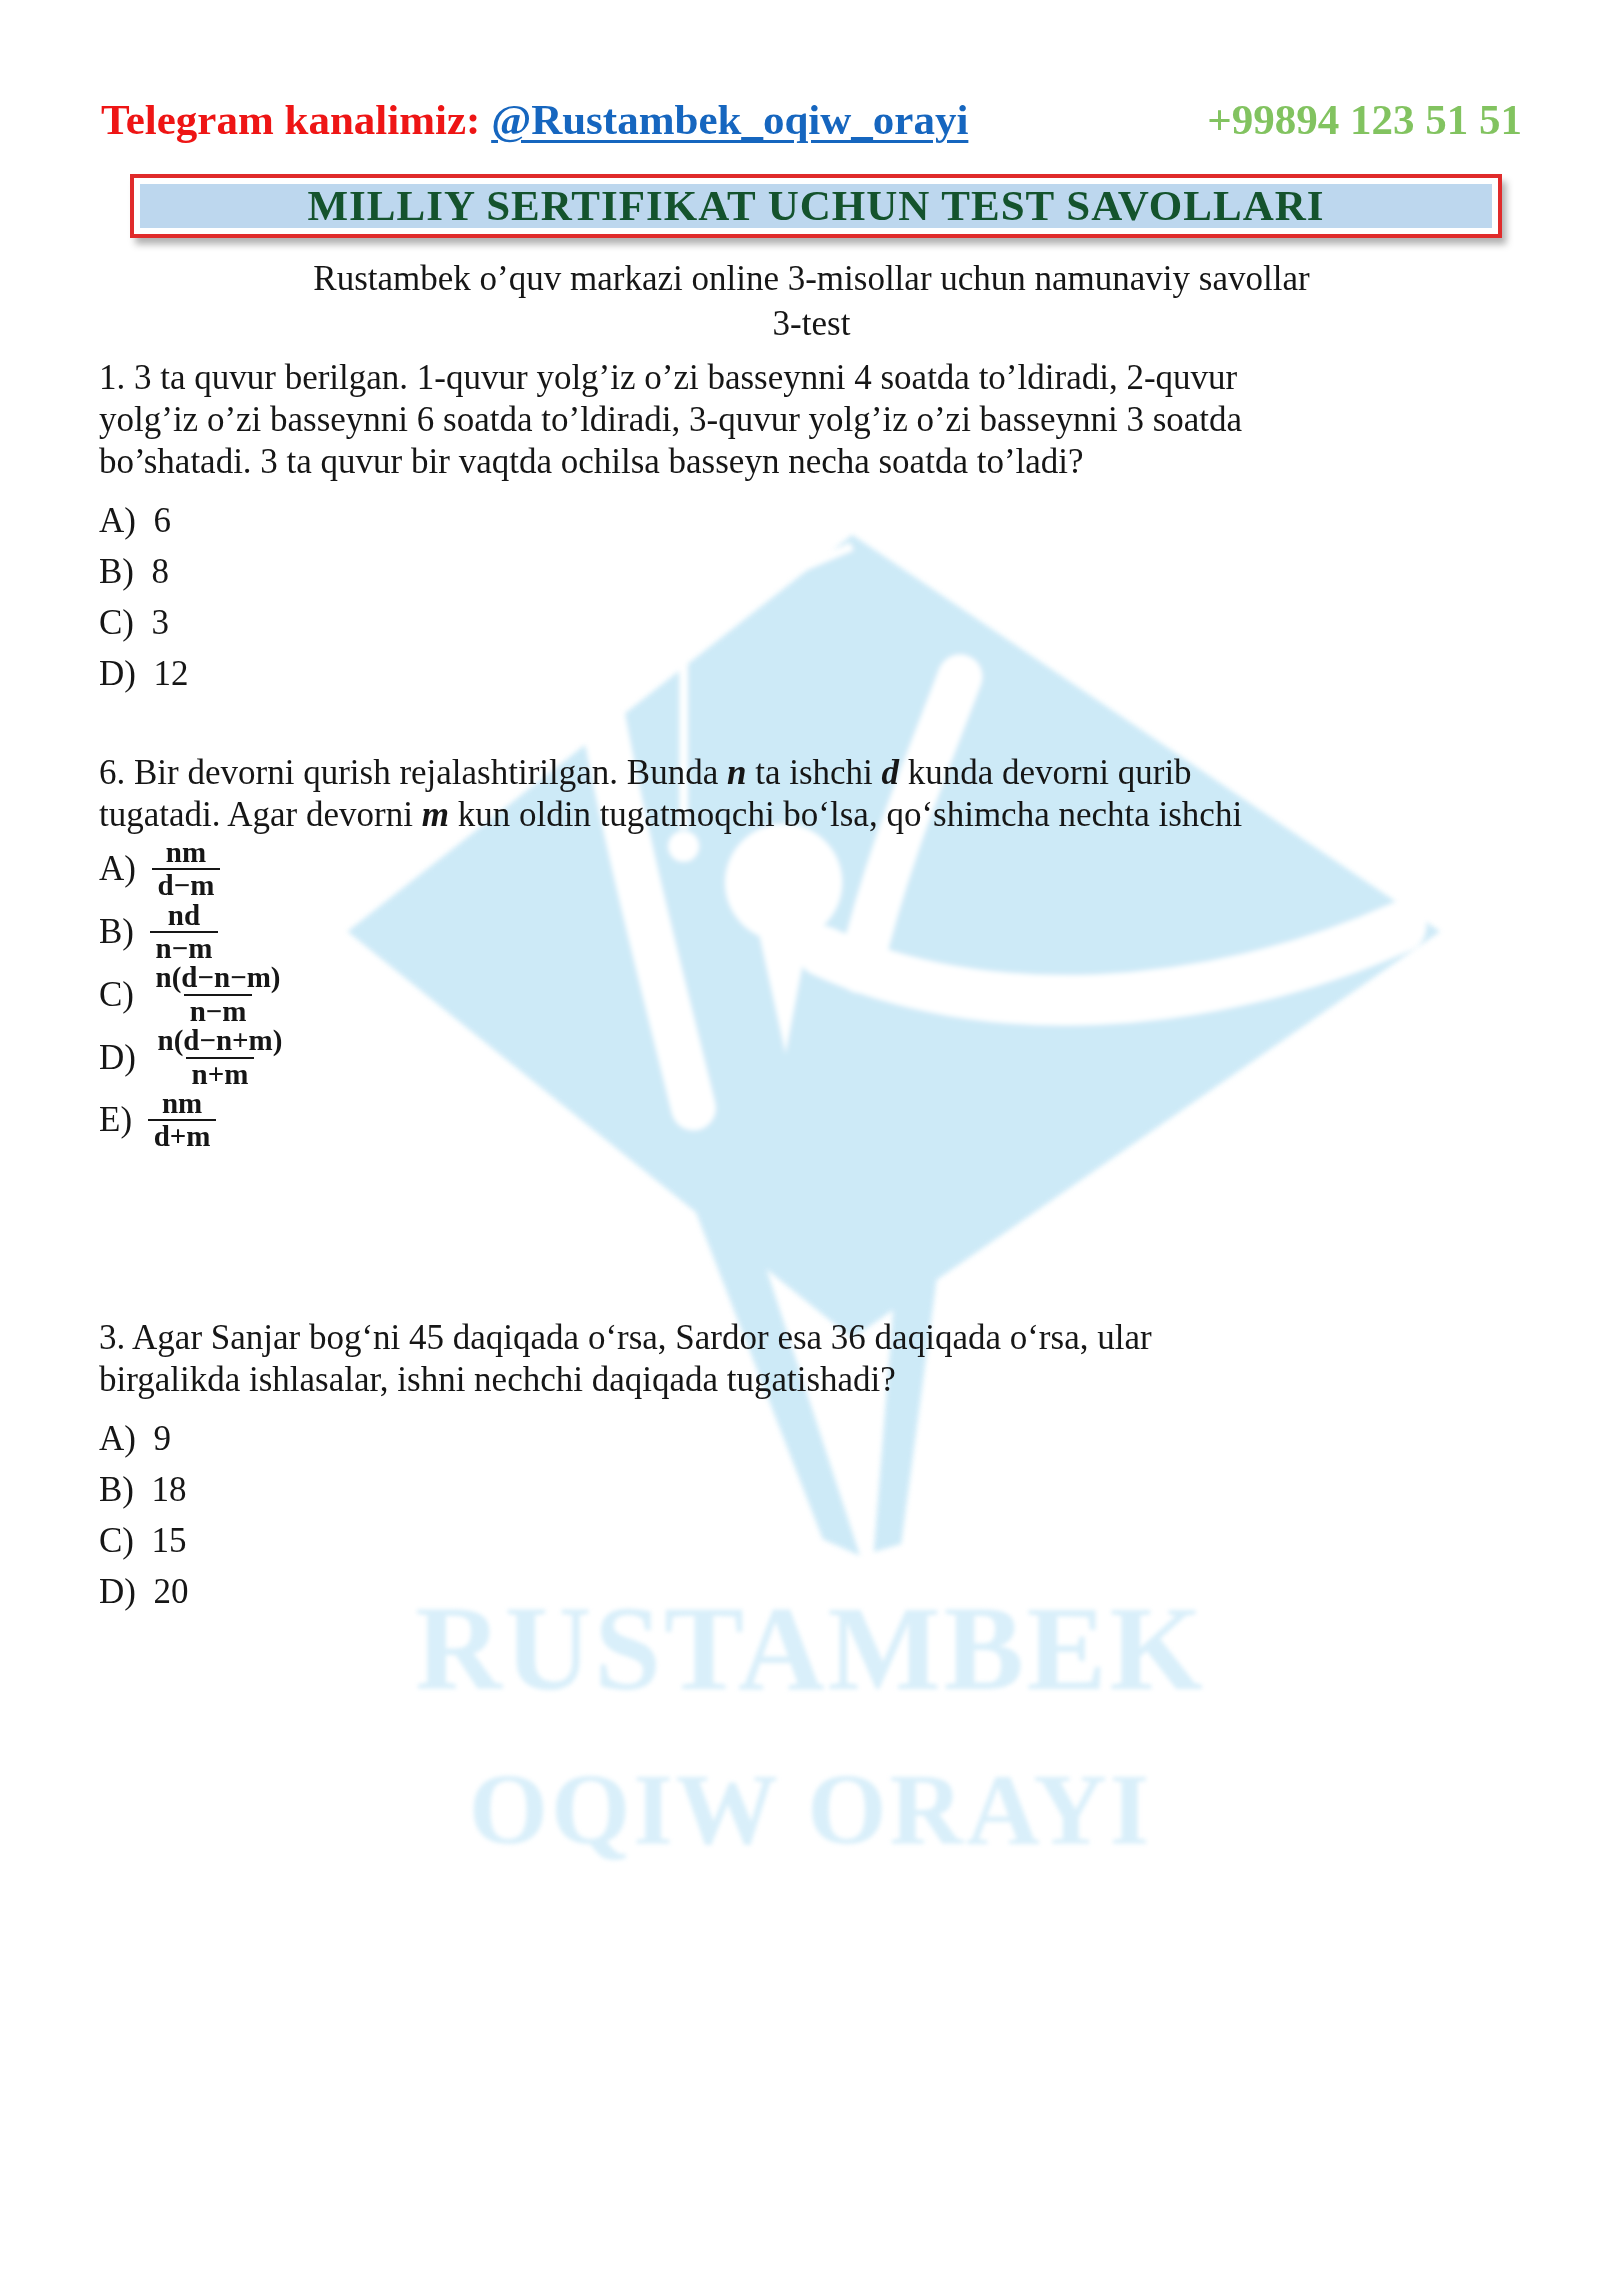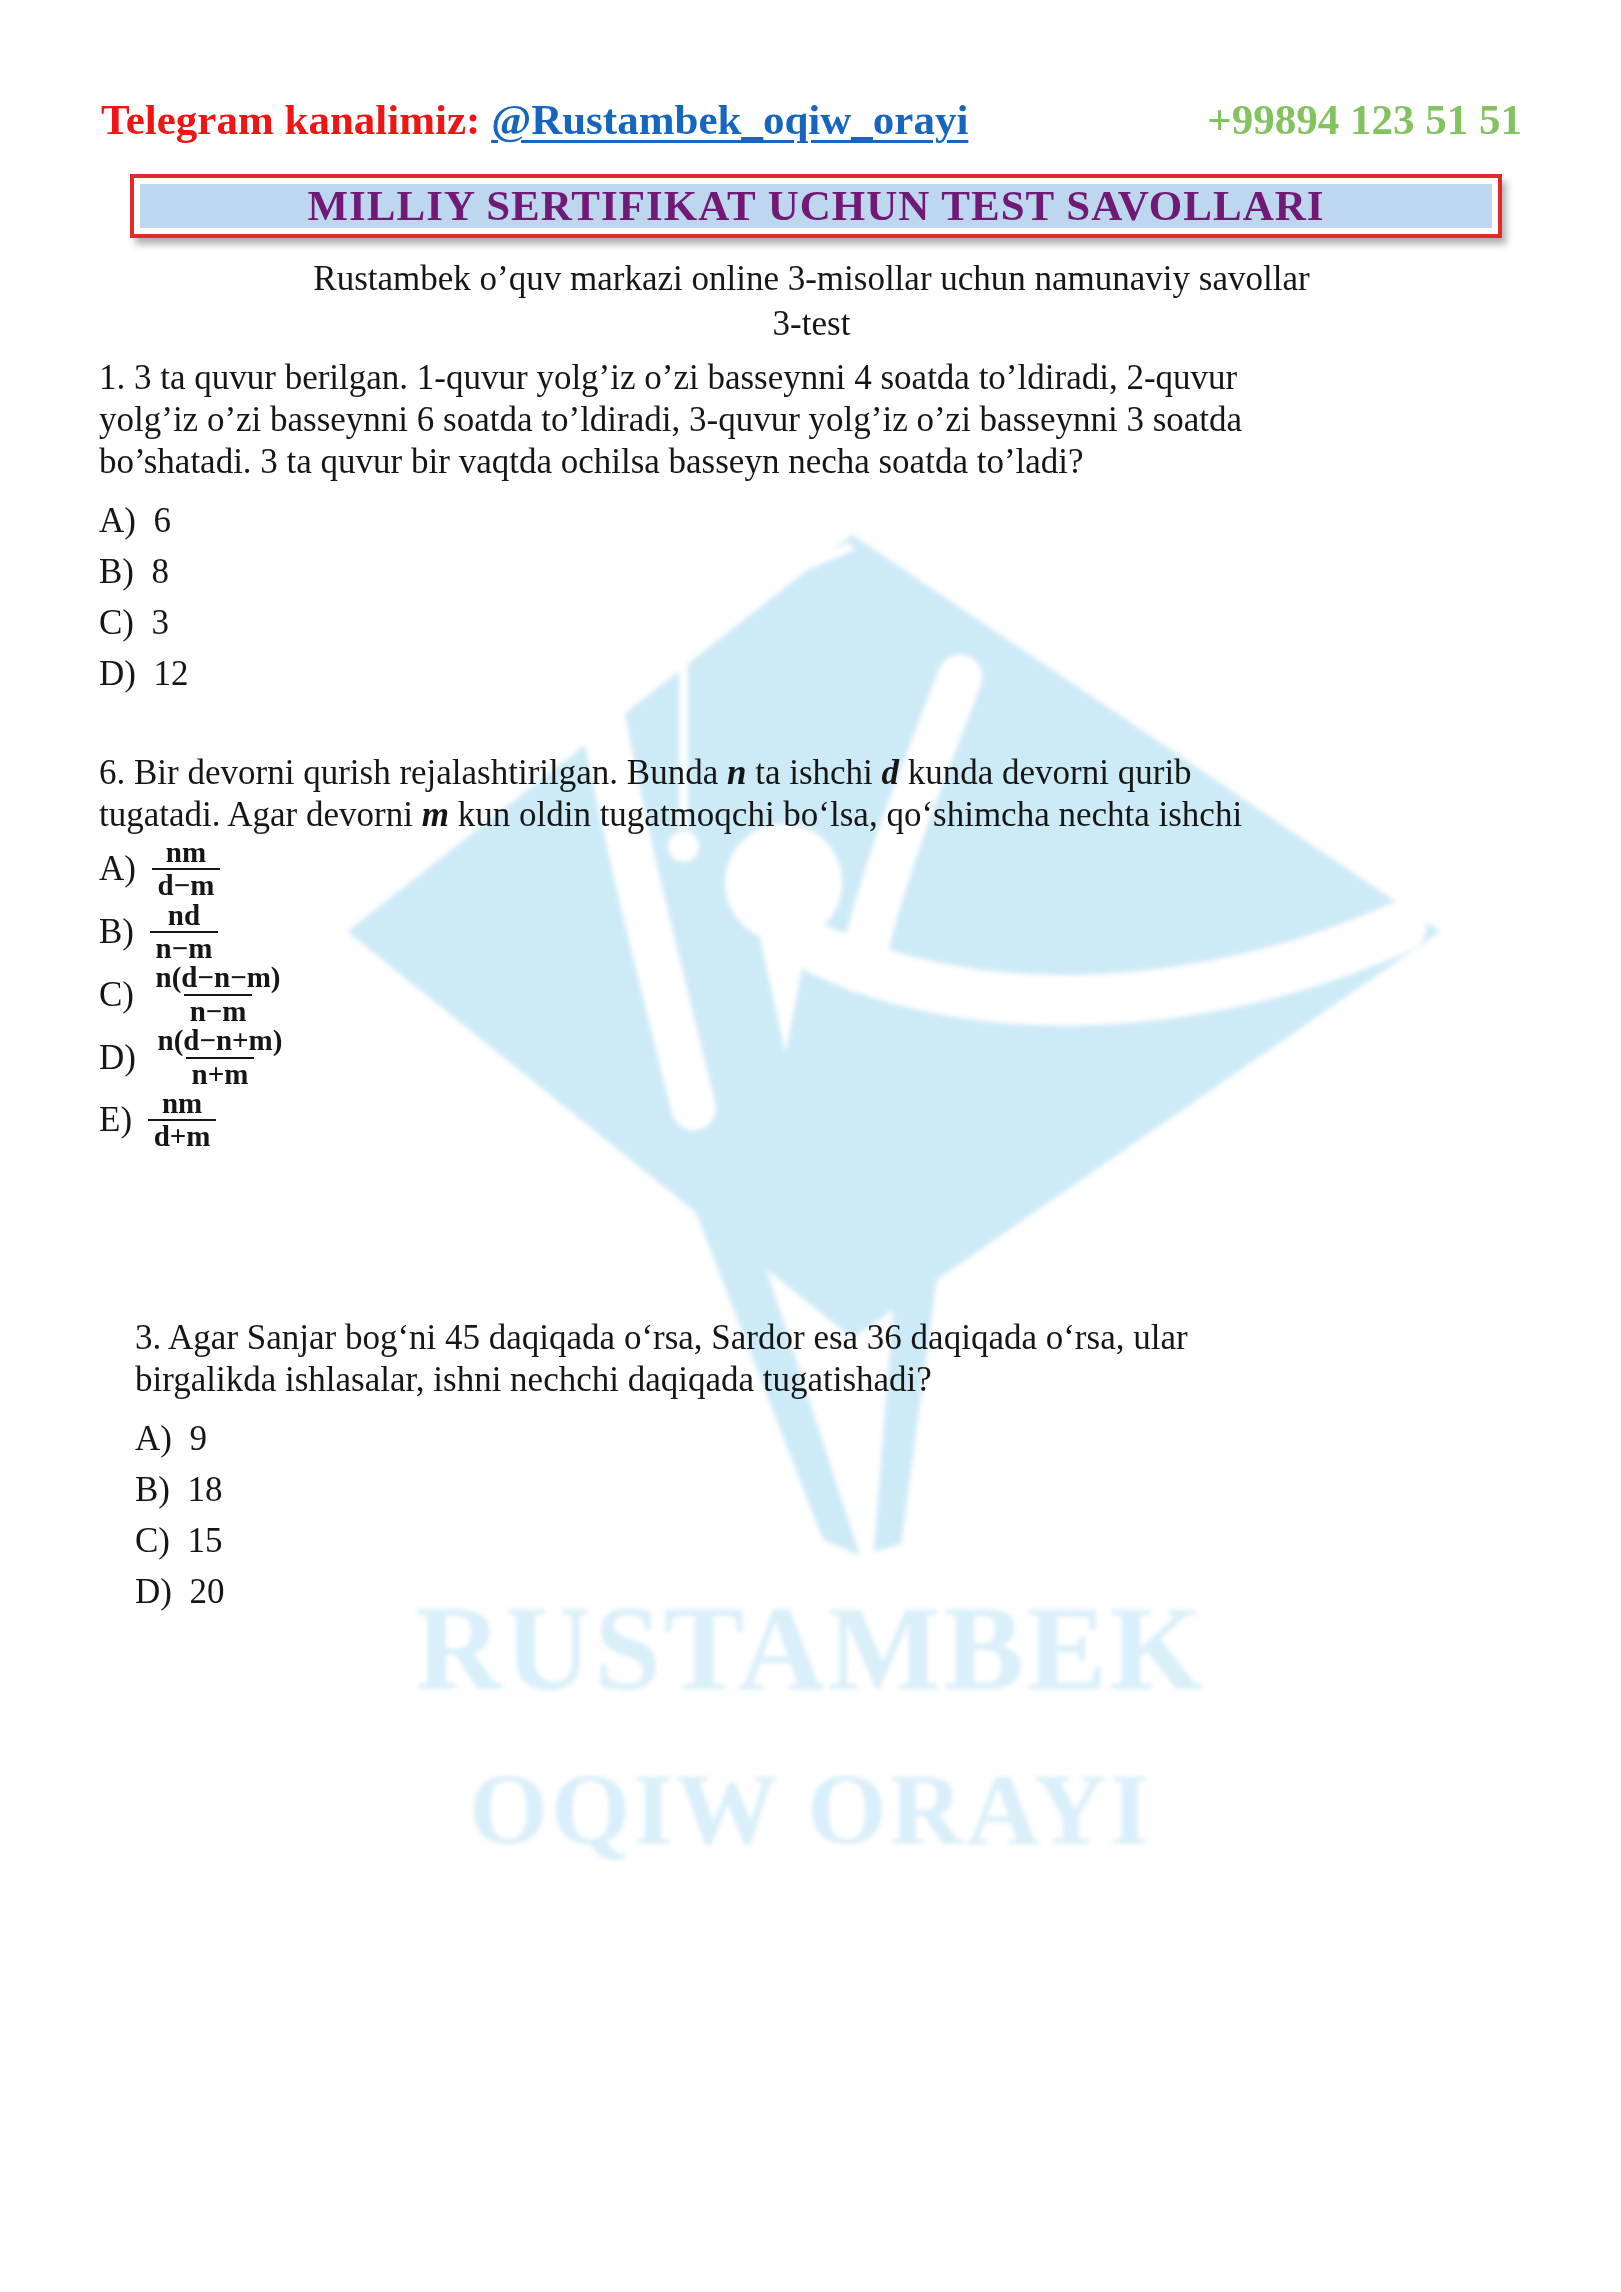--- a/index.html
+++ b/index.html
@@ -21,31 +21,31 @@
   .tg-label{color:#ee1515;}
   .tg-link{color:#1666bf;text-decoration:underline;text-decoration-thickness:2.9px;
            text-underline-offset:5.9px;cursor:pointer;}
   .phone{color:#82c360;}
 
   
   .banner{position:absolute;top:174px;left:130px;width:1372px;height:64px;box-sizing:border-box;
           border:4.9px solid #e02b2b;padding:5.9px;background:#ffffff;
           box-shadow:4.9px 6.9px 6.9px rgba(60,60,60,.4);z-index:2;}
   .banner-inner{background:#bdd7ee;height:100%;display:flex;align-items:center;justify-content:center;
-          font-size:43px;font-weight:bold;line-height:42px;letter-spacing:1px;color:#701a75;}
+          font-size:43px;font-weight:bold;line-height:42px;letter-spacing:1px;color:#14532d;}
 
   
   .content{position:absolute;left:99px;top:257px;width:1425px;font-size:35px;
            line-height:42px;z-index:2;}
   .subtitle{text-align:center;line-height:43px;}
   .test-label{text-align:center;line-height:47px;}
   .qline{white-space:nowrap;}
   .q1{margin-top:10px;}
   .q2{margin-top:53px;}
-  .q3{margin-top:165px;margin-left:36px;}
+  .q3{margin-top:165px;}
   .opts{margin-top:11.8px;}
   .opt{display:flex;align-items:baseline;gap:17.6px;line-height:51px;}
   .fopts{margin-top:2px;}
   .fopt{display:flex;align-items:center;gap:15.7px;min-height:58px;}
   .frac{display:inline-flex;flex-direction:column;align-items:center;
         font-weight:bold;font-size:29px;line-height:27.4px;}
   .frac .num{padding:1px 5.9px 2px;}
   .frac .den{border-top:2.9px solid #161616;padding:2px 5.9px 1px;}
   i.var{font-weight:bold;font-style:italic;}
 </style>

